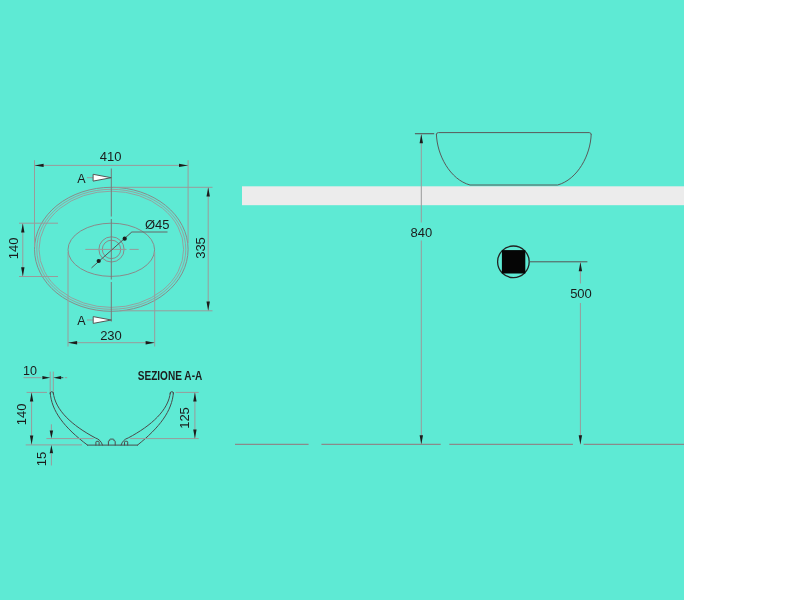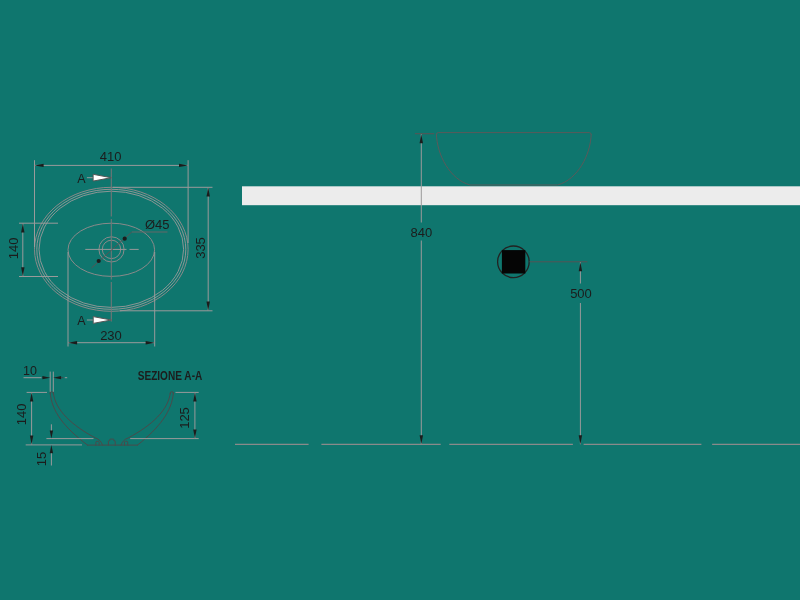--- a/index.html
+++ b/index.html
@@ -1,16 +1,16 @@
 <!DOCTYPE html>
 <html><head>
 <meta charset="utf-8">
 <style>
   html,body{margin:0;padding:0;background:#ffffff;}
-  .page{width:800px;height:600px;position:relative;background:#0f766e;overflow:hidden;}
+  .page{width:684px;height:600px;position:relative;background:#5eead4;overflow:hidden;}
   svg{position:absolute;left:0;top:0;}
   text{font-family:"Liberation Sans",sans-serif;fill:#1c1c1c;}
 </style>
 </head>
 <body>
 <div class="page">
 <svg width="800" height="600" viewBox="0 0 800 600">
   <defs></defs>
 
   <rect x="242" y="186.3" width="558" height="18.9" fill="#ececec"></rect>

